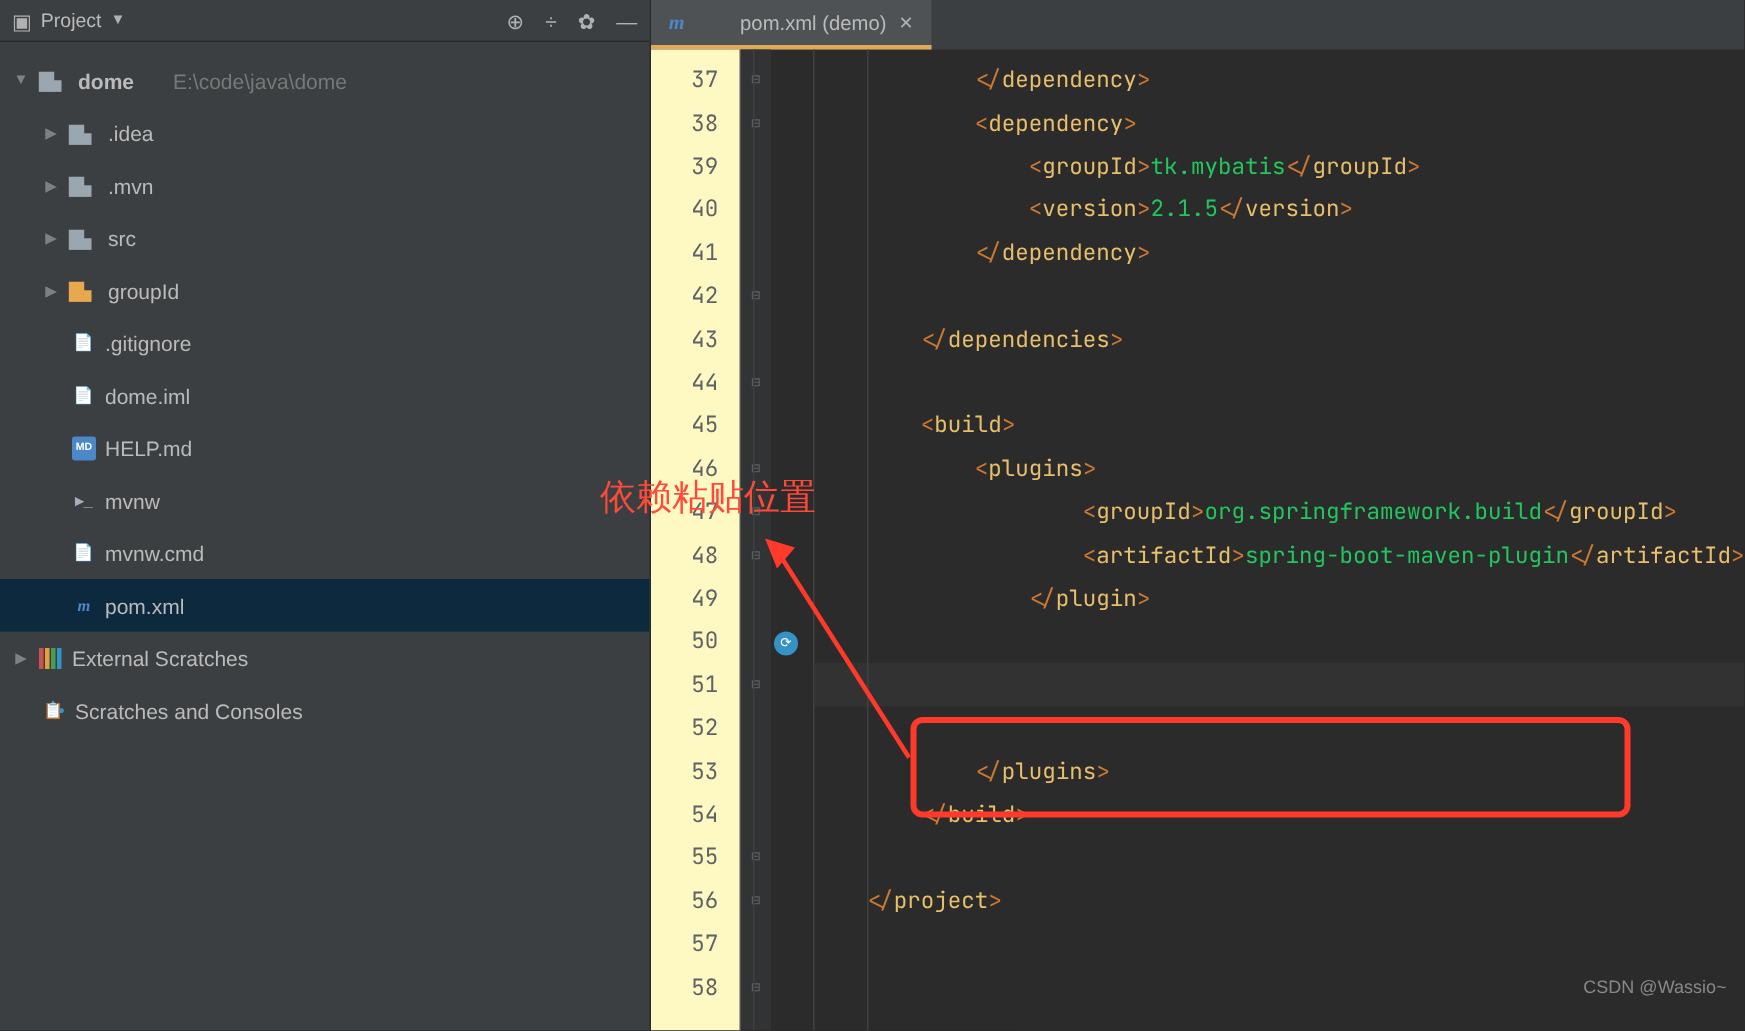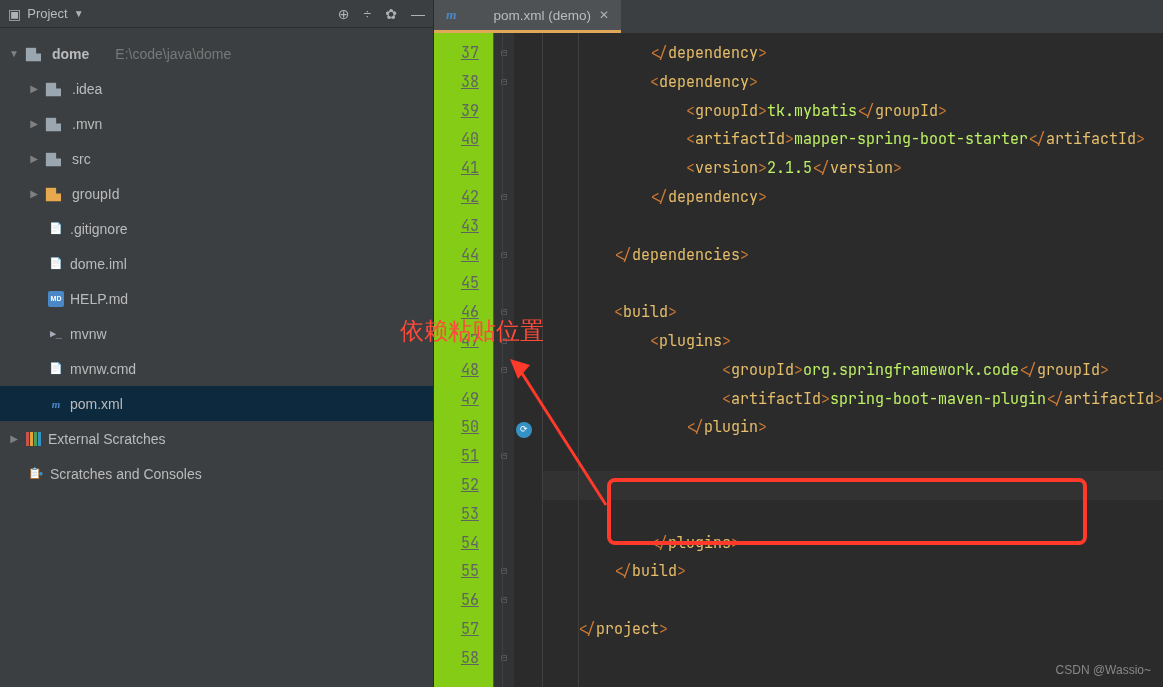--- a/index.html
+++ b/index.html
@@ -22,37 +22,37 @@
 .tree-label { color: #bbb; font-size: 14px; }
 .tree-path { color: #787878; font-size: 14px; margin-left: 20px; }
 .file-icon { width: 16px; height: 16px; display: inline-flex; align-items: center; justify-content: center; font-size: 11px; font-weight: bold; border-radius: 2px; }
 .m-icon { color: #4a88c7; font-style: italic; font-weight: bold; font-family: serif; }
 .editor-area { flex: 1; display: flex; flex-direction: column; background: #2b2b2b; }
 .tabs { display: flex; height: 33px; background: #3c3f41; align-items: stretch; }
 .tab { display: flex; align-items: center; padding: 0 12px; gap: 8px; background: #4e5254; border-bottom: 3px solid #e0a858; font-size: 13.5px; }
 .tab-label { color: #bbb; margin-left: 29px; }
 .tab-close { color: #afb1b3; font-size: 12px; }
 .editor { flex: 1; display: flex; font-family: "JetBrains Mono", "Consolas", monospace; font-size: 15px; line-height: 28.8px; position: relative; }
-.gutter { width: 60px; background: #84cc16; color: #606366; text-align: right; padding-right: 14px; padding-top: 6px; user-select: none; border-right: 1px solid #555; text-decoration: underline; }
+.gutter { width: 60px; background: #fef9c3; color: #606366; text-align: right; padding-right: 14px; padding-top: 6px; user-select: none; border-right: 1px solid #555; }
 .gutter div { height: 28.8px; }
 .fold-col { width: 20px; background: #313335; padding-top: 6px; position: relative; }
 .fold-mark { height: 28.8px; display: flex; justify-content: center; align-items: center; color: #606366; font-size: 10px; }
 .ind-col { width: 20px; padding-top: 6px; text-align: center; }
 .ind-col div { height: 28.8px; color: #888; font-size: 14px; }
 .vline { position: absolute; top: 0; bottom: 0; width: 1px; background: #404040; }
 .code { flex: 1; padding-top: 6px; padding-left: 8px; position: relative; }
 .code-line { height: 28.8px; white-space: pre; color: #a9b7c6; }
 .b { color: #cc7832; }  
 .t { color: #e8bf6a; } 
-.v { color: #bef264; }  
+.v { color: #22c55e; }  
 .annot { position: absolute; color: #ff4a3a; font-size: 24px; font-family: "Microsoft YaHei", sans-serif; pointer-events: none; }
 .redbox { position: absolute; border: 4px solid #ff3a2a; border-radius: 8px; pointer-events: none; }
 .line-arrow { position: absolute; pointer-events: none; }
 .current-line { background: #323232; }
-.watermark { position: absolute; bottom: 10px; right: 12px; color: #888; font-size: 12px; font-family: sans-serif; }
+.watermark { position: absolute; bottom: 22px; right: 12px; color: #888; font-size: 12px; font-family: sans-serif; }
 .refresh-badge { background:#3592c4; color:#fff; border-radius:50%; width:16px; height:16px; font-size:9px; display:inline-flex; align-items:center; justify-content:center; }
 .libs-icon { width:16px; display:inline-flex; gap:1px; }
 .libs-icon span { width:3px; height:14px; }
 </style>
 </head>
 <body>
 
 <div class="container">
   <div class="sidebar">
     <div class="sidebar-header">
@@ -220,29 +220,28 @@
           <div></div>
           <div></div>
           <div></div>
         </div>
       <div class="code">
         <div class="vline" style="left:8px"></div>
         <div class="vline" style="left:44px"></div>
         <div class="code-line"><span class="b">            &lt;/</span><span class="t">dependency</span><span class="b">&gt;</span></div>
         <div class="code-line"><span class="b">            &lt;</span><span class="t">dependency</span><span class="b">&gt;</span></div>
         <div class="code-line"><span class="b">                &lt;</span><span class="t">groupId</span><span class="b">&gt;</span><span class="v">tk.mybatis</span><span class="b">&lt;/</span><span class="t">groupId</span><span class="b">&gt;</span></div>
-        <div class="code-line"><span class="b">                &lt;</span><span class="t">artifactId</span><span class="b">&gt;</span><span class="v">mapper-spring-boot-starter</span><span class="b">&lt;/</span><span class="t">artifactId</span><span class="b">&gt;</span></div>
         <div class="code-line"><span class="b">                &lt;</span><span class="t">version</span><span class="b">&gt;</span><span class="v">2.1.5</span><span class="b">&lt;/</span><span class="t">version</span><span class="b">&gt;</span></div>
         <div class="code-line"><span class="b">            &lt;/</span><span class="t">dependency</span><span class="b">&gt;</span></div>
         <div class="code-line"></div>
         <div class="code-line"><span class="b">        &lt;/</span><span class="t">dependencies</span><span class="b">&gt;</span></div>
         <div class="code-line"></div>
         <div class="code-line"><span class="b">        &lt;</span><span class="t">build</span><span class="b">&gt;</span></div>
         <div class="code-line"><span class="b">            &lt;</span><span class="t">plugins</span><span class="b">&gt;</span></div>
-        <div class="code-line"><span class="b">                    &lt;</span><span class="t">groupId</span><span class="b">&gt;</span><span class="v">org.springframework.code</span><span class="b">&lt;/</span><span class="t">groupId</span><span class="b">&gt;</span></div>
+        <div class="code-line"><span class="b">                    &lt;</span><span class="t">groupId</span><span class="b">&gt;</span><span class="v">org.springframework.build</span><span class="b">&lt;/</span><span class="t">groupId</span><span class="b">&gt;</span></div>
         <div class="code-line"><span class="b">                    &lt;</span><span class="t">artifactId</span><span class="b">&gt;</span><span class="v">spring-boot-maven-plugin</span><span class="b">&lt;/</span><span class="t">artifactId</span><span class="b">&gt;</span></div>
         <div class="code-line"><span class="b">                &lt;/</span><span class="t">plugin</span><span class="b">&gt;</span></div>
         <div class="code-line"></div>
         <div class="code-line current-line"></div>
         <div class="code-line"></div>
         <div class="code-line"><span class="b">            &lt;/</span><span class="t">plugins</span><span class="b">&gt;</span></div>
         <div class="code-line"><span class="b">        &lt;/</span><span class="t">build</span><span class="b">&gt;</span></div>
         <div class="code-line"></div>
         <div class="code-line"><span class="b">    &lt;/</span><span class="t">project</span><span class="b">&gt;</span></div>
       </div>

